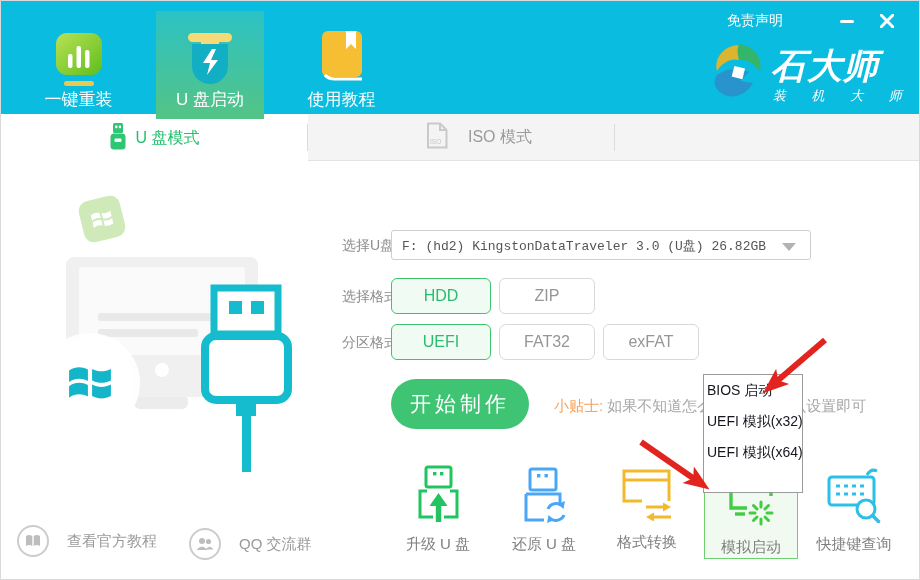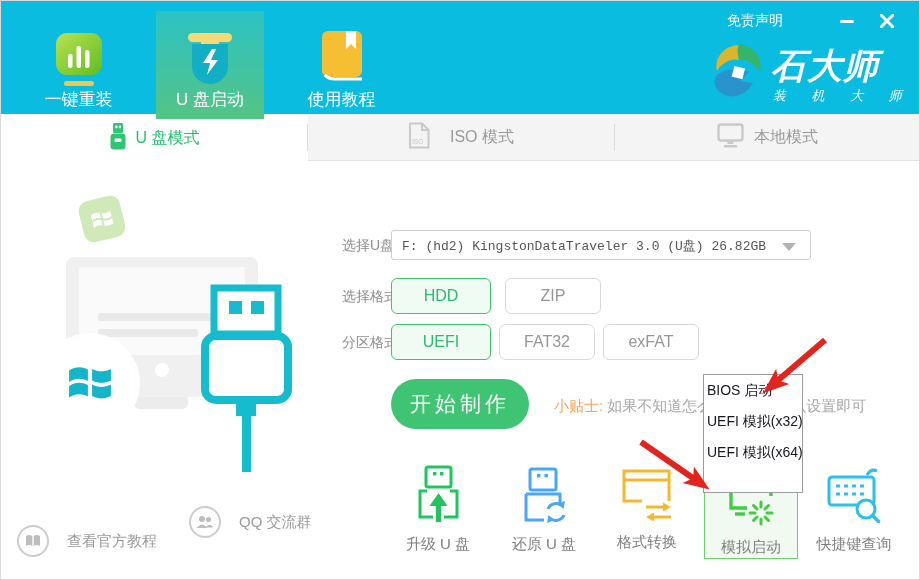--- a/index.html
+++ b/index.html
@@ -22,21 +22,21 @@
   .win-btn { position:absolute; top:8px; width:24px; height:24px; cursor:pointer; display:flex; align-items:center; justify-content:center; }
   .btn-min { right:62px; }
   .btn-close { right:22px; }
   .logo { position:absolute; right:16px; top:40px; width:196px; height:70px;font-style:italic; }
   .logo-title { position:absolute; left:62px; top:2px; color:#fff; font-size:35px; font-weight:bold; letter-spacing:1px; }
   .logo-sub { position:absolute; left:64px; top:46px; color:#fff; font-size:13px; letter-spacing:11px; white-space:nowrap; }
   
   .tabstrip { position:absolute; left:0; top:113px; width:920px; height:47px; background:#f4f4f4; border-bottom:1px solid #e3e3e3; }
   .tab { position:absolute; top:0; height:47px; display:flex; align-items:center; justify-content:center; gap:10px; font-size:16px; color:#9a9a9a; cursor:pointer; }
   .tab-1 { left:0; width:307px; background:#fff; color:#23c06e; height:48px; }
-  .tab-2 { left:307px; width:306px;gap:20px; }
+  .tab-2 { left:325px; width:306px;gap:20px; }
   .tab-3 { left:613px; width:307px; }
   .tab-sep { position:absolute; top:10px; width:1px; height:27px; background:#dcdcdc; }
   
   .content { position:absolute; left:0; top:161px; width:920px; height:419px; background:#fff; }
   
   .illu { position:absolute; left:0; top:0; width:330px; height:320px; }
   .win-square { position:absolute; left:80px; top:36px; width:42px; height:42px; background:#cfeab8; border-radius:10px; transform:rotate(-14deg); display:flex; align-items:center; justify-content:center; }
   .monitor { position:absolute; left:65px; top:95px; width:192px; height:140px; background:#f0f0f1; border-radius:8px; }
   .monitor .screen { position:absolute; left:13px; top:10px; width:166px; height:88px; background:#fafafa; border-radius:3px; }
   .monitor .bar { position:absolute; left:32px; height:8px; width:120px; background:#e9e9ea; border-radius:2px; }
@@ -47,35 +47,35 @@
   .usb-plug { position:absolute; left:196px; top:122px; }
   
   .f-label { position:absolute; left:341px; font-size:14px; color:#8c8c8c; }
   .lbl-usb { top:75px; } .lbl-format { top:126px; } .lbl-part { top:172px; }
   .usb-select { position:absolute; left:390px; top:68px; width:420px; height:30px; border:1px solid #cfcfcf; border-radius:3px; background:#fff; cursor:pointer; }
   .usb-select .val { position:absolute; left:10px; top:6px; font-family:"Liberation Mono", monospace; font-size:13px; color:#555; white-space:nowrap; }
   .caret { position:absolute; right:14px; top:12px; width:0; height:0; border-left:7px solid transparent; border-right:7px solid transparent; border-top:8px solid #b3b3b3; }
   .seg-btn { position:absolute; height:36px; border:1px solid #d8d8d8; border-radius:6px; background:#fff; color:#969696; font-size:16px; display:flex; align-items:center; justify-content:center; cursor:pointer; }
   .seg-btn.sel { border:1px solid #3ec46d; background:#f0fbf4; color:#2abd6e; }
   .b-hdd { left:390px; top:116px; width:100px; }
-  .b-zip { left:498px; top:116px; width:96px;margin-left:6px; }
+  .b-zip { left:498px; top:116px; width:96px; }
   .b-ntfs { left:390px; top:162px; width:100px; }
   .b-fat32 { left:498px; top:162px; width:96px;border-radius:7px; }
   .b-exfat { left:602px; top:162px; width:96px; }
   .start-btn { position:absolute; left:390px; top:217px; width:138px; height:50px; border:none; border-radius:25px; background:#3ec473; color:#fff; font-size:21px; letter-spacing:4px; font-family:Liberation Sans, sans-serif; cursor:pointer; }
   .tip { position:absolute; left:553px; top:235px; font-size:15px; color:#a8a8a8; white-space:nowrap; z-index:1; }
   .tip .tip-lab { color:#f7a15b; margin-right:4px; }
   
   .boot-menu { position:absolute; left:702px; top:212px; width:100px; height:119px; background:#fff; border:1px solid #9b9b9b; z-index:10; }
   .boot-item { height:31px; display:flex; align-items:center; padding-left:3px; font-size:14px; color:#16161f; cursor:pointer; white-space:nowrap; }
   
   .link { position:absolute; display:flex; align-items:center; gap:18px; cursor:pointer; color:#9a9a9a; font-size:15px; }
   .link-circle { width:32px; height:32px; border:2px solid #cccccc; border-radius:50%; display:flex; align-items:center; justify-content:center; }
   .link-tutorial { left:16px; top:363px; }
-  .link-qq { left:188px; top:344px; }
+  .link-qq { left:188px; top:366px; }
   .action { position:absolute; width:100px; text-align:center; cursor:pointer; }
   .action .a-icon { display:inline-block; }
   .action .a-label { display:block; margin-top:8px; font-size:15px; color:#7f7f7f; white-space:nowrap; }
   .act-1 { left:387px; top:303px; }
   .act-2 { left:493px; top:305px; }
   .act-3 { left:596px; top:305px; }
   .act-4 { left:700px; top:312px; width:100px; }
   .act-5 { left:803px; top:303px; }
   .sim-box { position:absolute; left:703px; top:305px; width:94px; height:92px; background:#f0faf0; border:1px solid #6fd06f; z-index:5; }
   .act-4 { z-index:6; }
@@ -173,30 +173,20 @@
     </div>
     <div class="tab tab-2">
       <span>
         <svg width="22" height="27" viewBox="0 0 22 27">
           <path d="M2 1.5 h12 l6.5 6.5 v17.5 h-18.5 z" fill="none" stroke="#c9c9c9" stroke-width="2"></path>
           <path d="M14 1.5 v6.5 h6.5" fill="none" stroke="#c9c9c9" stroke-width="2"></path>
           <text x="4" y="21.5" font-size="6.5" fill="#c4c4c4" font-family="Liberation Sans, sans-serif">ISO</text>
         </svg>
       </span>
       <span>ISO 模式</span>
-    </div>
-    <div class="tab tab-3">
-      <span>
-        <svg width="27" height="25" viewBox="0 0 27 25">
-          <rect x="1.5" y="1.5" width="24" height="16" rx="2.5" fill="none" stroke="#c9c9c9" stroke-width="2.4"></rect>
-          <rect x="10.5" y="17.5" width="6" height="3.5" fill="#c9c9c9"></rect>
-          <path d="M8 23.2 h11" stroke="#c9c9c9" stroke-width="2.4" stroke-linecap="round"></path>
-        </svg>
-      </span>
-      <span>本地模式</span>
     </div>
     <div class="tab-sep" style="left:306px;"></div>
     <div class="tab-sep" style="left:613px;"></div>
   </div>
 
   <div class="content">
 
     <div class="illu">
       <div class="win-square">
         <svg width="22" height="20" viewBox="0 0 44 40">

